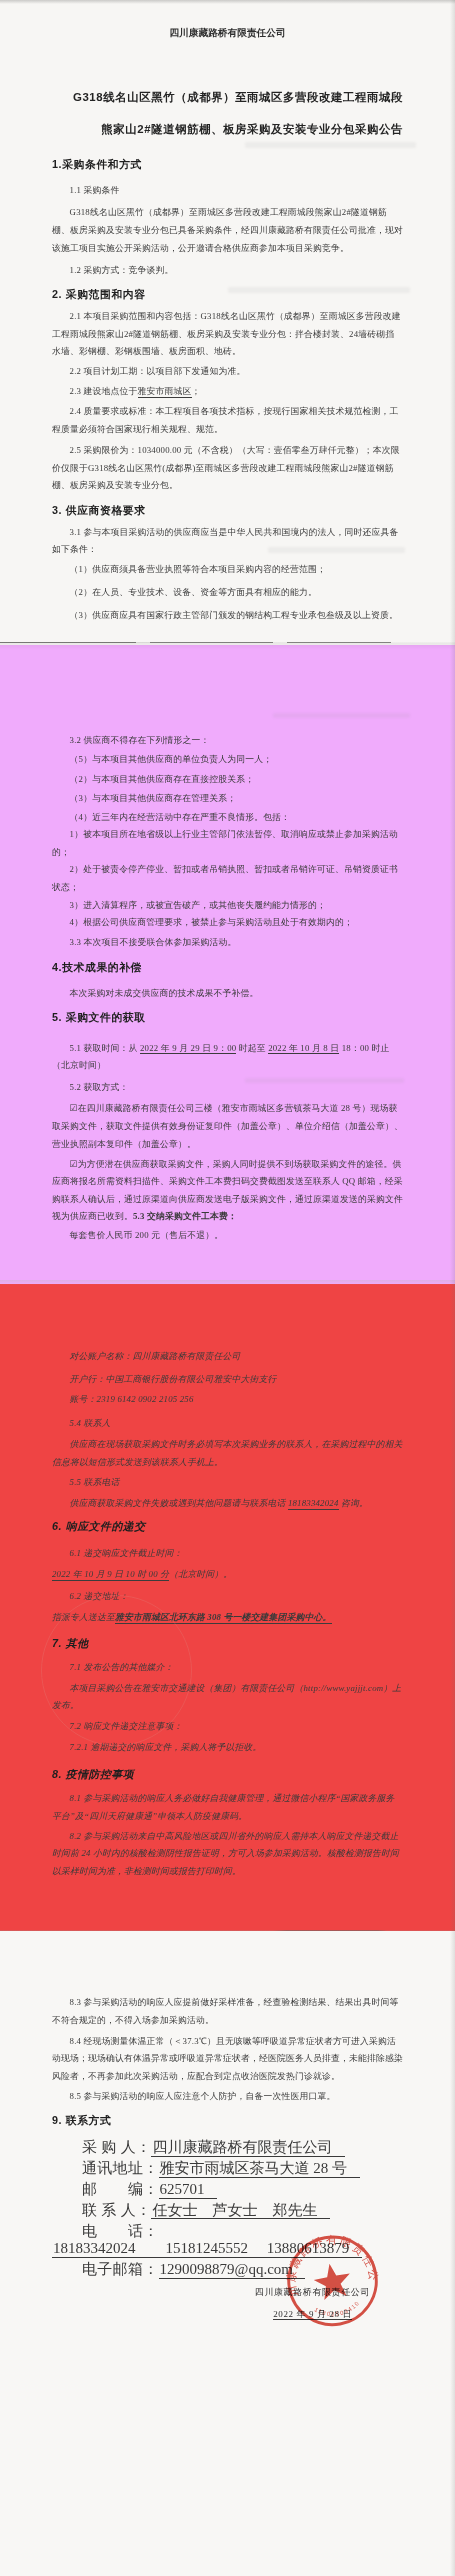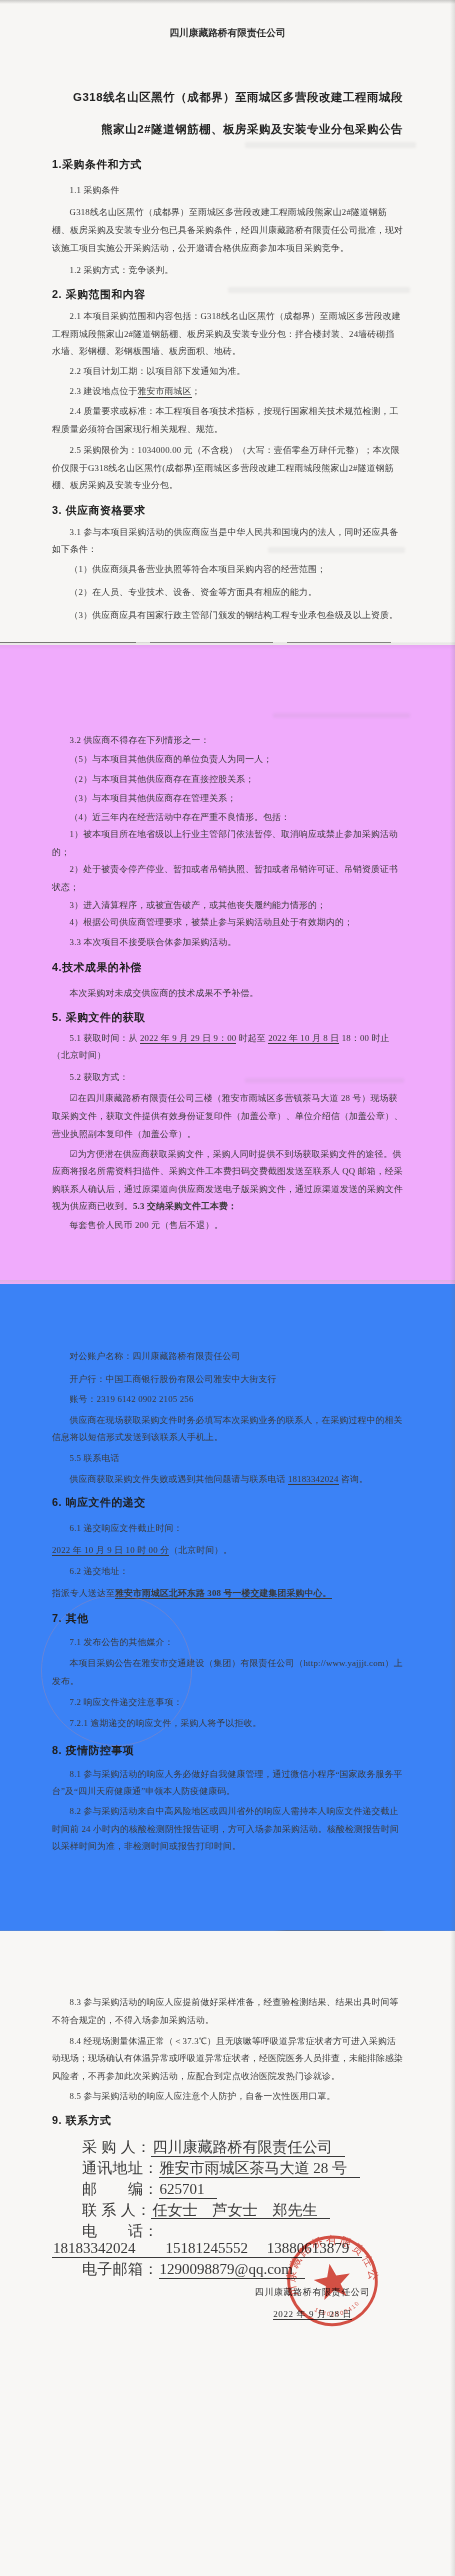--- a/index.html
+++ b/index.html
@@ -1,21 +1,21 @@
 <!DOCTYPE html>
 <html style="font-size:9px"><head>
 <meta charset="utf-8">
 <style>
   html,body{margin:0;padding:0;background:#e7e6e3;}
   #photo{position:relative;width:455px;height:2576px;margin:0 auto;background:#f6f5f2;overflow:hidden;
          font-family:"Liberation Serif",serif;color:#3a3a3a;}
   .page{position:absolute;left:0;width:455px;overflow:hidden;box-sizing:border-box;}
   #page1{top:0;height:645px;padding:26px 52px 0 52px;background:#f7f6f4;}
   #page2{top:645px;height:639px;padding:87px 52px 0 52px;background:#f0abfc;}
-  #page3{top:1284px;height:647px;padding:64px 52px 0 52px;background:#3b82f6;}
+  #page3{top:1284px;height:647px;padding:64px 52px 0 52px;background:#ef4444;font-style:italic;}
   #page4{top:1931px;height:645px;padding:63px 52px 0 52px;background:#f8f7f5;}
   .org{font-family:"Liberation Sans",sans-serif;font-weight:700;font-size:9.7px;line-height:13.7px;text-align:center;color:#2e2e2e;}
   .title{font-family:"Liberation Sans",sans-serif;font-weight:700;font-size:11.4px;line-height:17px;text-align:right;color:#242424;letter-spacing:0.6px;}
   .head{font-family:"Liberation Sans",sans-serif;font-weight:700;font-size:10.8px;line-height:15px;color:#1f1f1f;letter-spacing:0.6px;}
   .para{font-size:8.8px;line-height:17.6px;text-indent:2em;letter-spacing:0.2px;margin:0;}
   .noind{text-indent:0;}
   .u{border-bottom:0.6px solid #3c3c3c;padding-bottom:0.6px;}
   .b{font-weight:700;}
   .crow{font-size:15px;line-height:17.6px;margin:0;text-indent:2em;}
   .clabel{white-space:pre;letter-spacing:0.3px;}
@@ -75,34 +75,35 @@
     <p class="para">1）被本项目所在地省级以上行业主管部门依法暂停、取消响应或禁止参加采购活动的；</p>
     <p class="para">2）处于被责令停产停业、暂扣或者吊销执照、暂扣或者吊销许可证、吊销资质证书状态；</p>
     <p class="para">3）进入清算程序，或被宣告破产，或其他丧失履约能力情形的；</p>
     <p class="para">4）根据公司供应商管理要求，被禁止参与采购活动且处于有效期内的；</p>
     <p class="para" style="margin-top:2.8px">3.3 本次项目不接受联合体参加采购活动。</p>
 
     <div class="head" style="margin-top:8px">4.技术成果的补偿</div>
     <p class="para" style="margin-top:10.2px">本次采购对未成交供应商的技术成果不予补偿。</p>
 
     <div class="head" style="margin-top:6.8px">5. 采购文件的获取</div>
-    <p class="para" style="margin-top:5px"><span>5.1 获取时间：从 </span><span class="u">2022 年 9 月 29 日 9：00</span><span> 时起至 </span><span class="u">2022 年 10 月 8 日</span><span> 18：00 时止（北京时间）</span></p>
+    <p class="para" style="margin-top:15px"><span>5.1 获取时间：从 </span><span class="u">2022 年 9 月 29 日 9：00</span><span> 时起至 </span><span class="u">2022 年 10 月 8 日</span><span> 18：00 时止（北京时间）</span></p>
     <p class="para" style="margin-top:4.6px">5.2 获取方式：</p>
     <p class="para" style="margin-top:3.4px"><span>☑</span><span>在四川康藏路桥有限责任公司三楼（雅安市雨城区多营镇茶马大道 28 号）现场获取采购文件，获取文件提供有效身份证复印件（加盖公章）、单位介绍信（加盖公章）、 营业执照副本复印件（加盖公章）。</span></p>
     <p class="para" style="margin-top:2.3px"><span>☑</span><span>为方便潜在供应商获取采购文件，采购人同时提供不到场获取采购文件的途径。供应商将报名所需资料扫描件、采购文件工本费扫码交费截图发送至联系人 QQ 邮箱，经采购联系人确认后，通过原渠道向供应商发送电子版采购文件，通过原渠道发送的采购文件视为供应商已收到。</span><span class="b">5.3 交纳采购文件工本费：</span></p>
     <p class="para" style="margin-top:1.1px">每套售价人民币 200 元（售后不退）。</p>
 
     <div class="ghostline" style="left:273px;top:68px;width:137px;height:5.1px"></div>
     <div class="ghostline" style="left:245px;top:433px;width:159px;height:5.1px"></div>
   </div>
 
   <div class="page" id="page3">
     <p class="para">对公账户名称：四川康藏路桥有限责任公司</p>
     <p class="para" style="margin-top:5.1px">开户行：中国工商银行股份有限公司雅安中大街支行</p>
     <p class="para" style="margin-top:2.3px">账号：2319 6142 0902 2105 256</p>
+    <p class="para" style="margin-top:6.8px">5.4 联系人</p>
     <p class="para" style="margin-top:3.4px">供应商在现场获取采购文件时务必填写本次采购业务的联系人，在采购过程中的相关信息将以短信形式发送到该联系人手机上。</p>
     <p class="para" style="margin-top:2.8px">5.5 联系电话</p>
     <p class="para" style="margin-top:3.4px"><span>供应商获取采购文件失败或遇到其他问题请与联系电话 </span><span class="u">18183342024</span><span> 咨询。</span></p>
 
     <div class="head" style="margin-top:6.8px">6. 响应文件的递交</div>
     <p class="para" style="margin-top:10.2px">6.1 递交响应文件截止时间：</p>
     <p class="para noind" style="margin-top:4px"><span class="u">2022 年 10 月 9 日 10 时 00 分</span><span>（北京时间）。</span></p>
     <p class="para" style="margin-top:4px">6.2 递交地址：</p>
     <p class="para noind" style="margin-top:4px"><span>指派专人送达至</span><span class="u b">雅安市雨城区北环东路 308 号一楼交建集团采购中心。</span></p>
 

